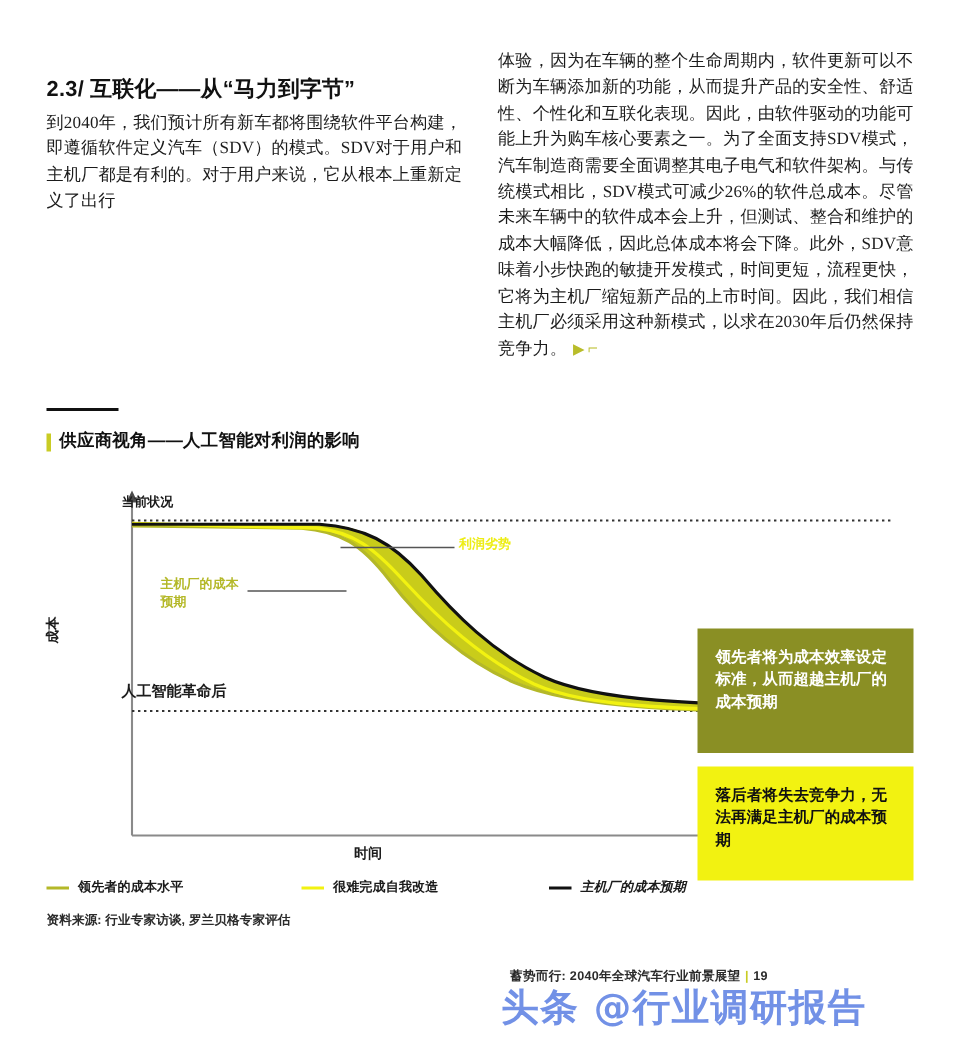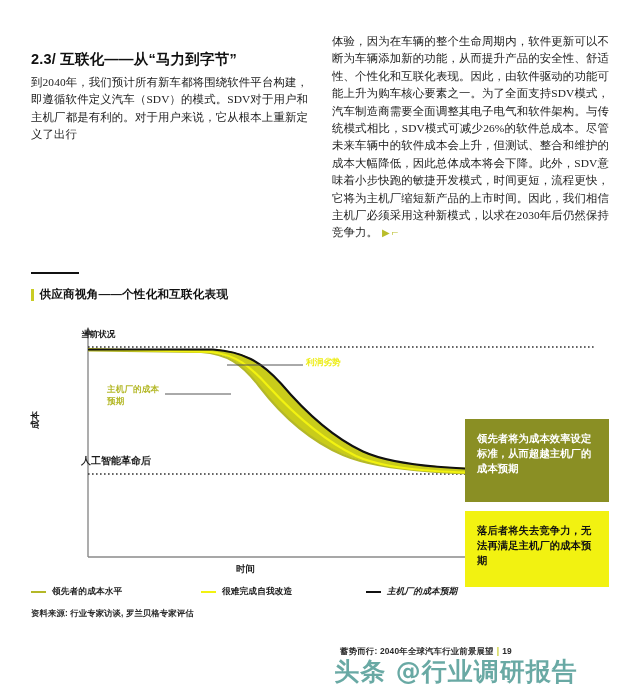--- a/index.html
+++ b/index.html
@@ -253,21 +253,21 @@
   .footer-sep { color: #c9cc24; margin: 0 3px; }
 
   .watermark {
     position: absolute;
     left: 272px;
     top: 655px;
     width: 368px;
     text-align: center;
     font-size: 25px;
     font-weight: bold;
-    color: #0f766e;
+    color: #1d4ed8;
     opacity: 0.62;
     letter-spacing: 1px;
     font-family: "DejaVu Sans", sans-serif;
   }
 </style>
 </head>
 <body>
 
 <div class="page">
 
@@ -288,21 +288,21 @@
     </div>
 
   </div>
 
   <div class="exhibit">
 
     <div class="exhibit-rule"></div>
 
     <div class="exhibit-title-row">
       <div class="title-tick"></div>
-      <div class="exhibit-title">供应商视角——个性化和互联化表现</div>
+      <div class="exhibit-title">供应商视角——人工智能对利润的影响</div>
     </div>
 
     <div class="chart-wrap">
 
       <svg class="chart-svg" width="578" height="262" viewBox="0 0 578 262">
 
         <g>
           <line x1="57" y1="232" x2="565" y2="232" stroke="#8a8a8a" stroke-width="1.4"></line>
           <polygon points="565,228.2 573,232 565,235.8" fill="#4a4a4a"></polygon>
           <line x1="57" y1="232" x2="57" y2="10" stroke="#8a8a8a" stroke-width="1.4"></line>

